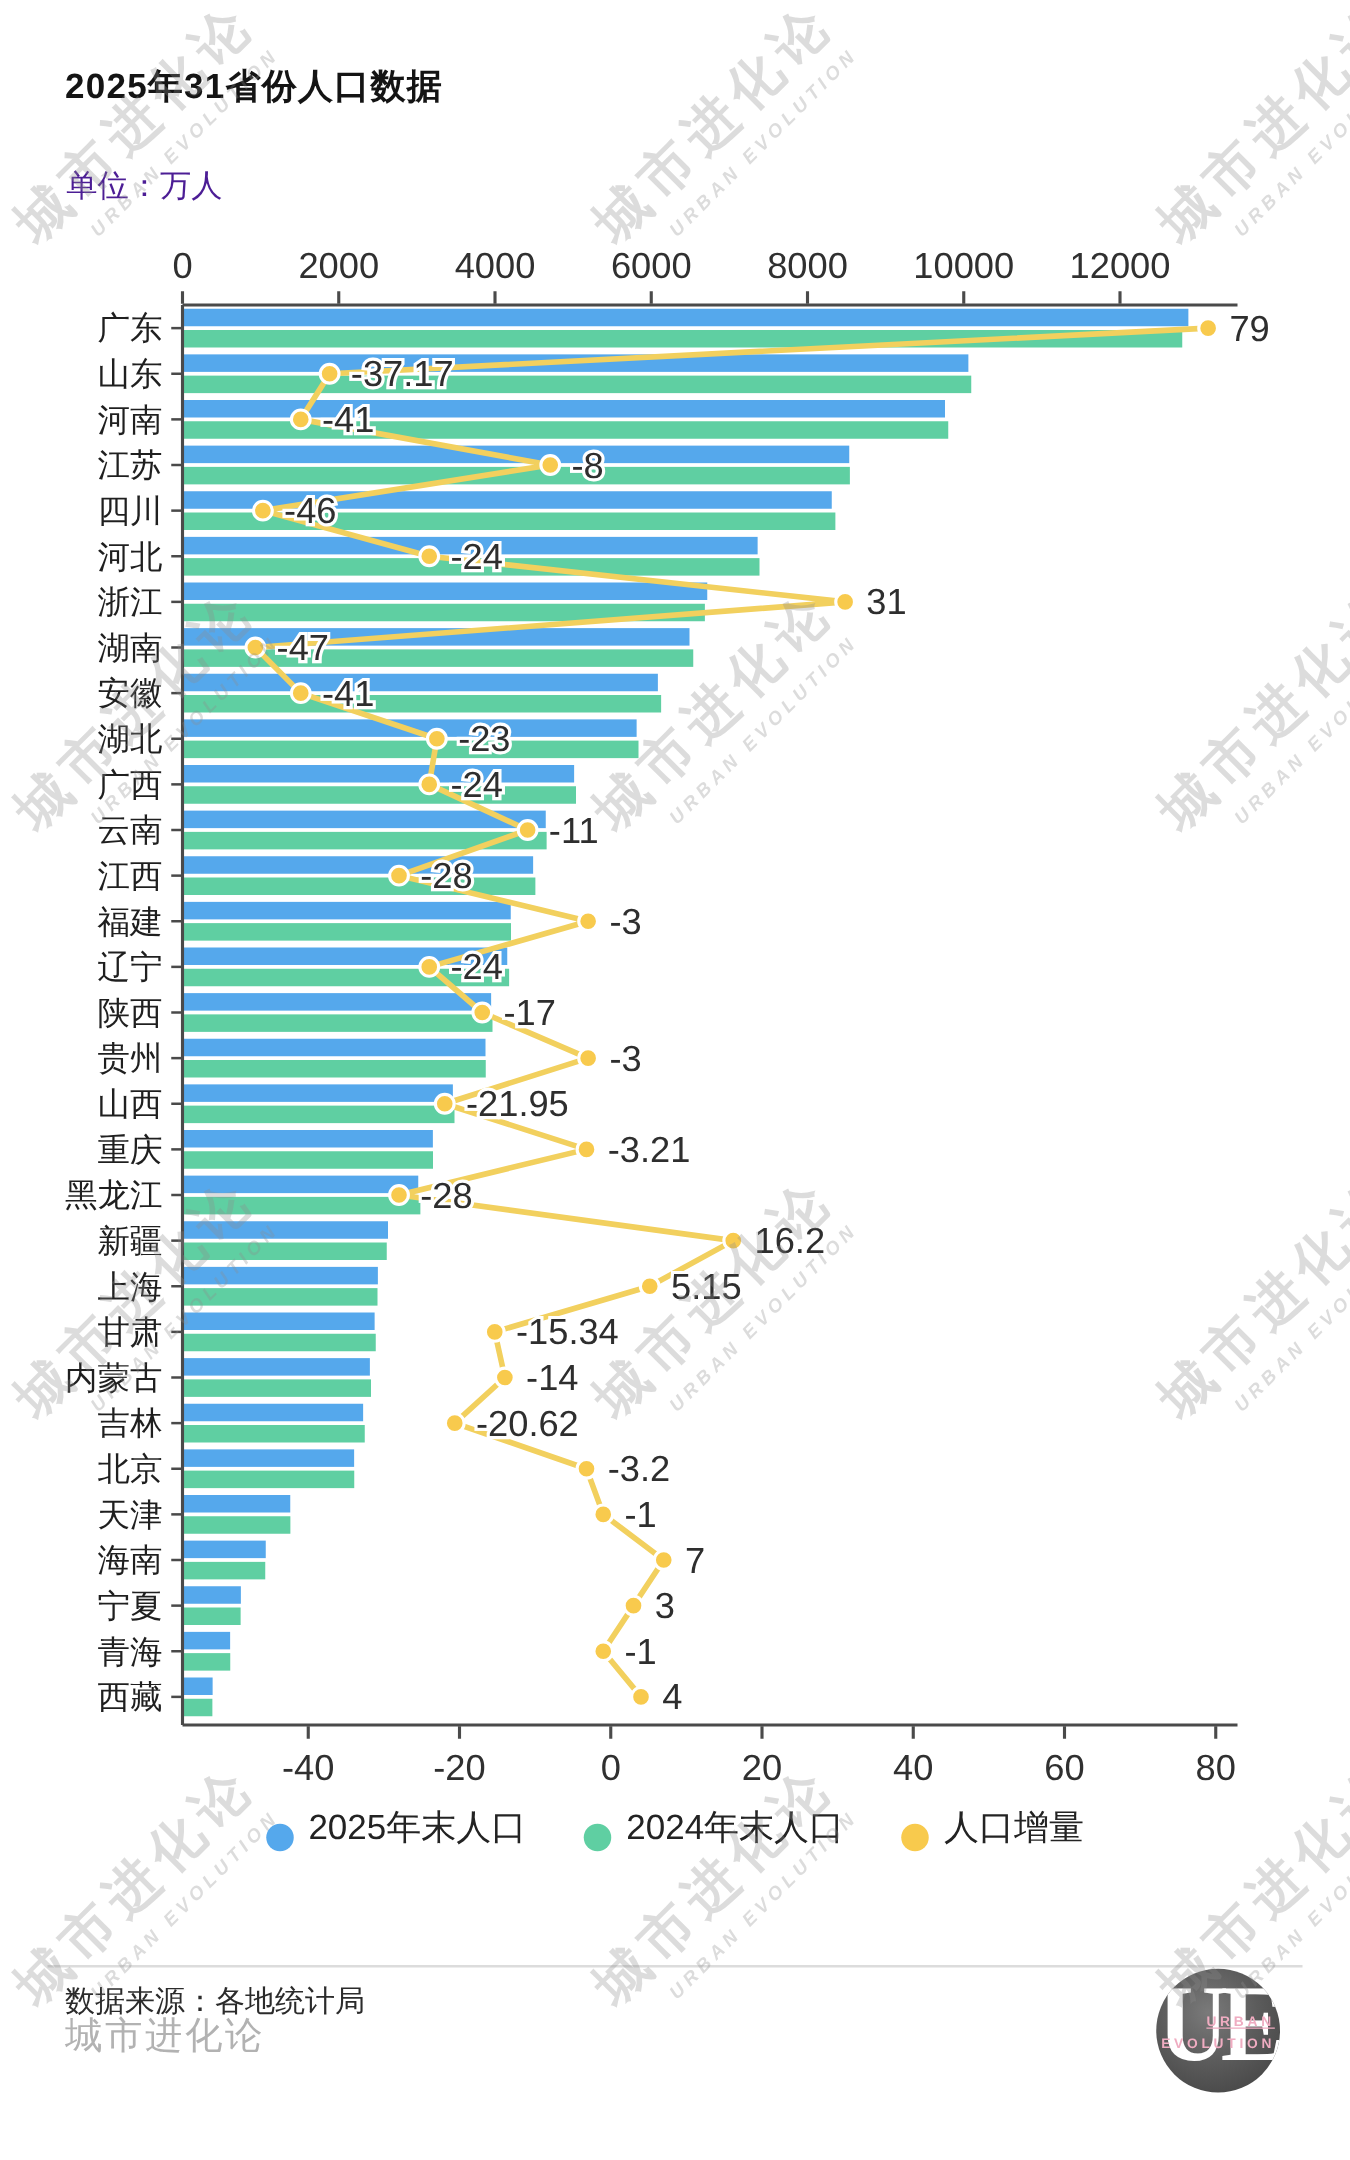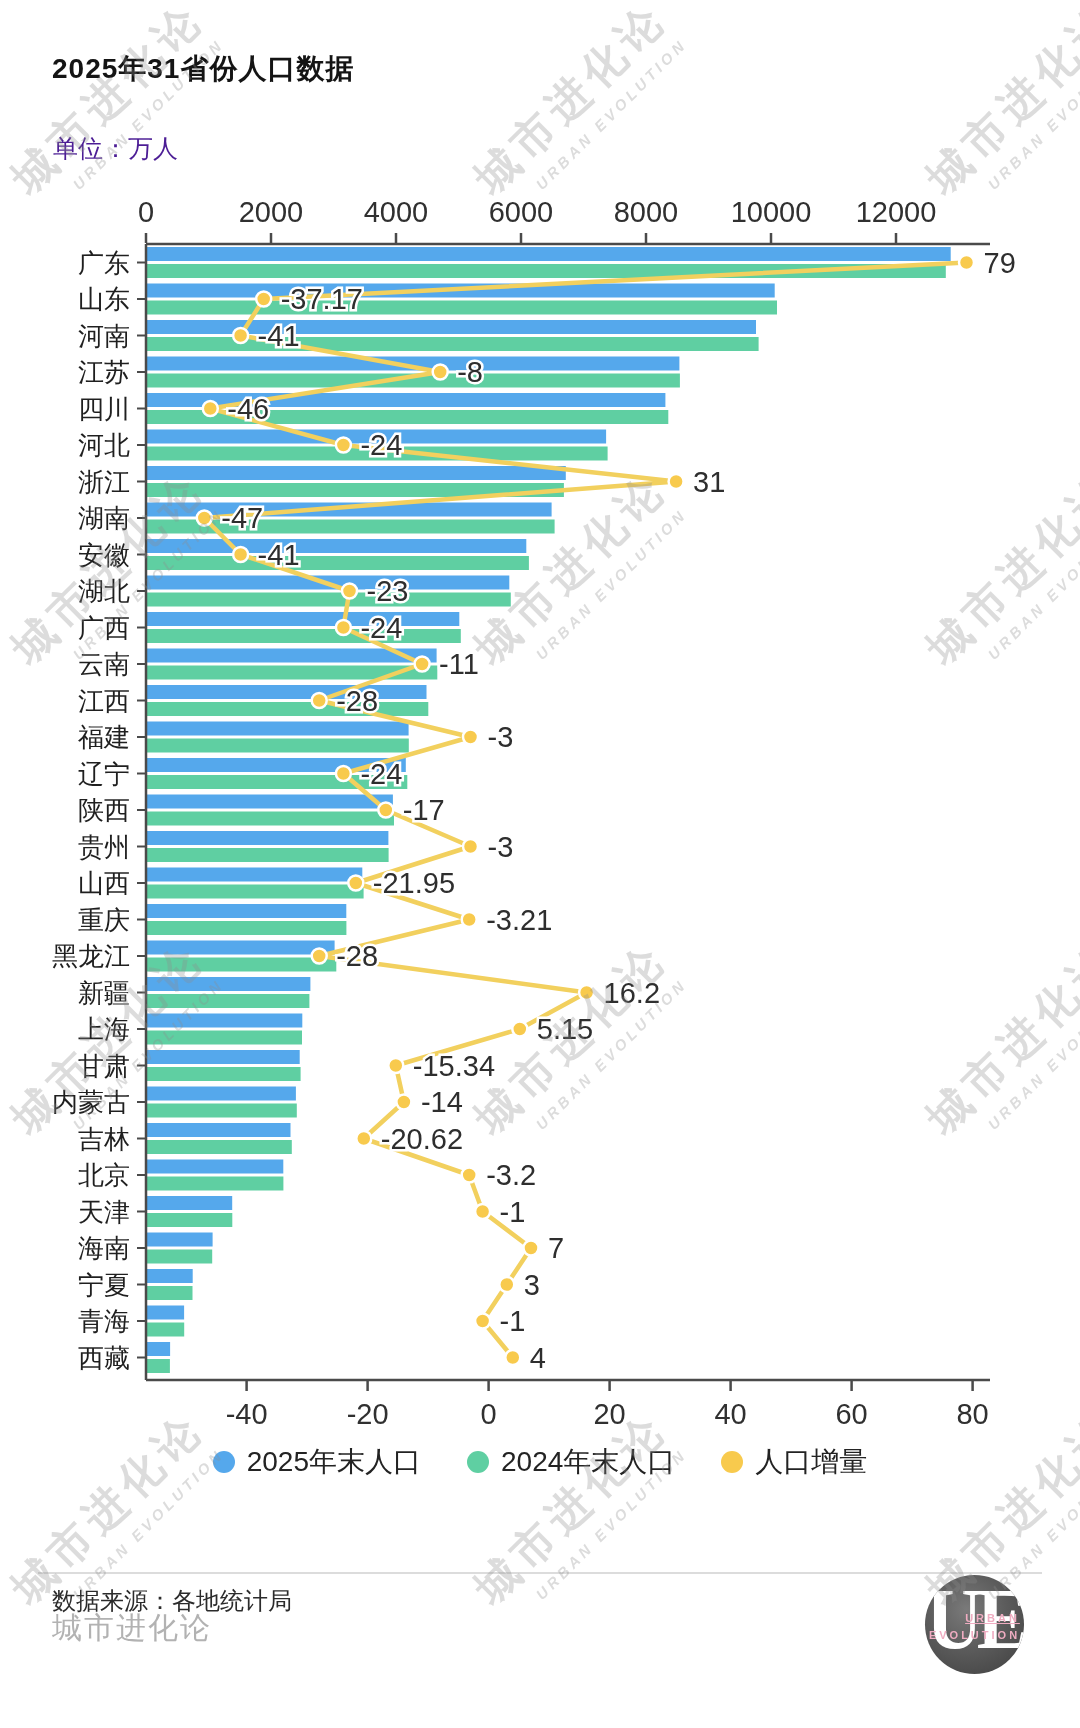--- a/index.html
+++ b/index.html
@@ -13,21 +13,21 @@
     left:52px;top:50px;font-size:28px;font-weight:700;color:#141414;
     letter-spacing:1px;
   }
   #unit-label{left:53px;top:132px;font-size:25px;color:#4c1d95;}
   #chart-svg{left:0;top:0;}
   
   #legend{
     left:0;top:1443px;width:1080px;display:flex;justify-content:center;
     align-items:center;gap:46px;
   }
-  .legend-item{display:flex;align-items:center;gap:12px;}
+  .legend-item{display:flex;align-items:flex-end;gap:12px;}
   .legend-dot{width:22px;height:22px;border-radius:50%;}
   .legend-label{font-size:28px;color:#232323;}
   #data-source{left:52px;top:1585px;font-size:24px;color:#2b2b2b;}
   #footer-divider{left:38px;top:1572px;width:1004px;height:0;border-top:2px solid #dcdcdc;}
   #brand-text{left:52px;top:1608px;font-size:30px;color:#b2b2b2;letter-spacing:2px;}
   
   #brand-logo{
     left:925px;top:1575px;width:99px;height:99px;border-radius:50%;
     background:radial-gradient(circle at 42% 35%, #7a7a7a 0%, #5c5c5c 45%, #3e3e3e 100%);
     overflow:hidden;

